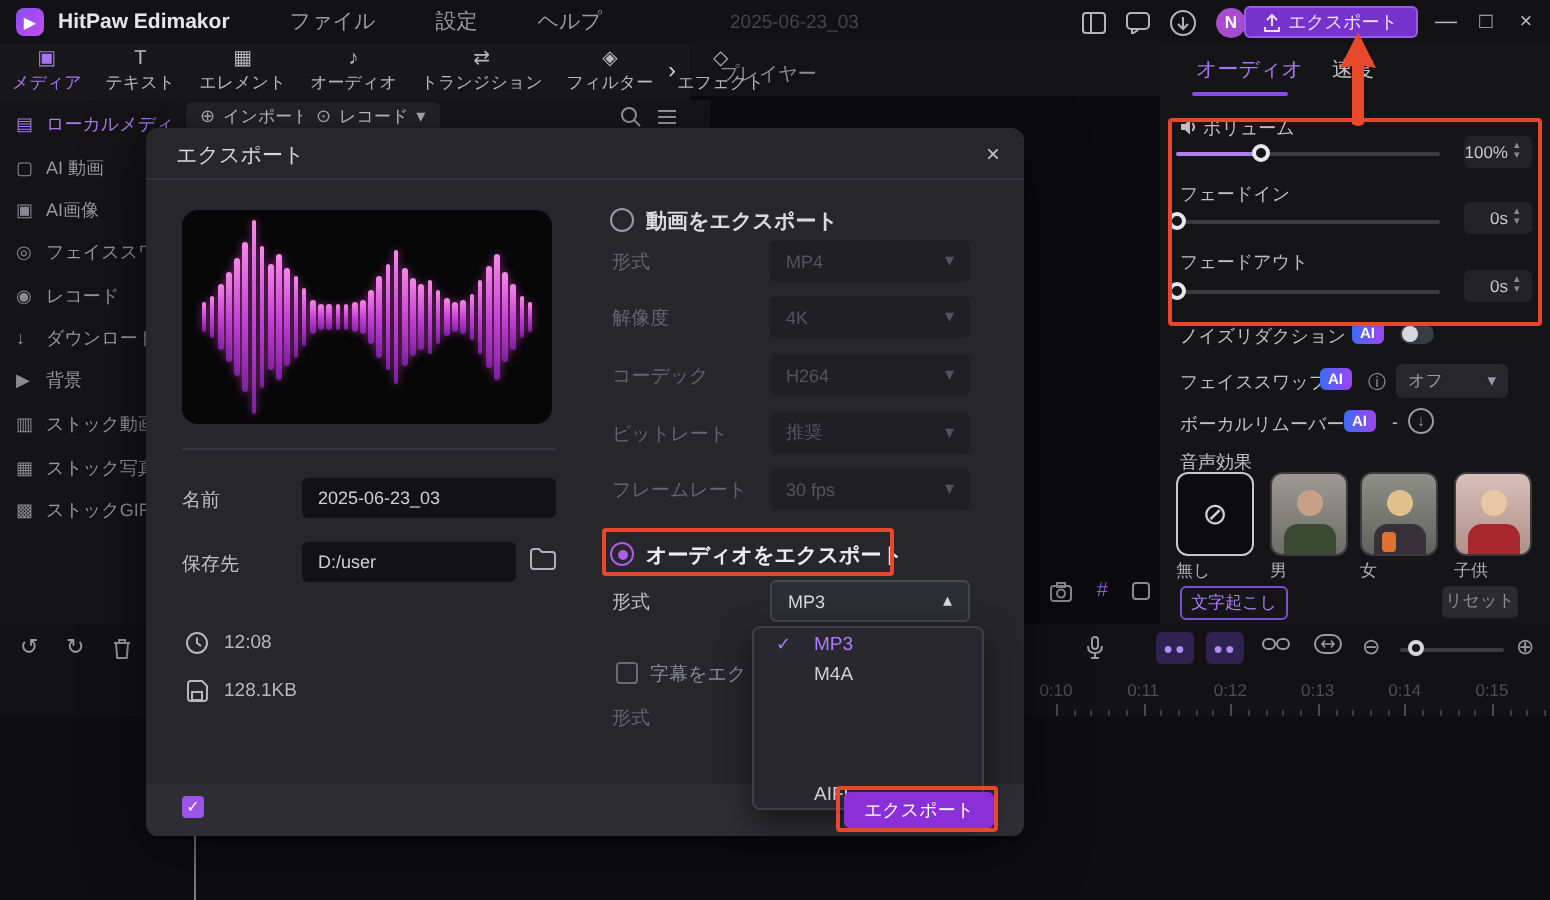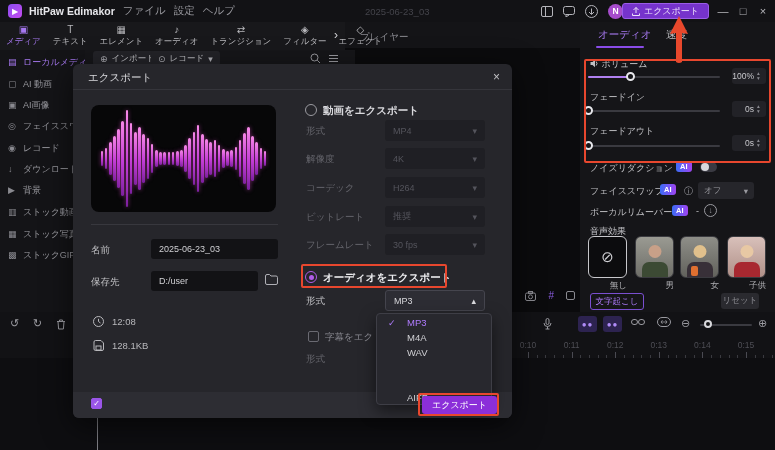--- a/index.html
+++ b/index.html
@@ -5,21 +5,21 @@
   * { margin:0; padding:0; box-sizing:border-box; }
   html,body { background:#000; }
   body { font-family:"Liberation Sans","DejaVu Sans",sans-serif; }
   .screen { position:relative; width:775px; height:450px; background:#131316; overflow:hidden; color:#c8c8cc; }
   .abs { position:absolute; }
 
   
   .titlebar { left:0; top:0; width:775px; height:22px; background:#121215; display:flex; align-items:center; z-index:3; }
   .logo { width:14px; height:14px; margin-left:8px; border-radius:4px; background:linear-gradient(135deg,#8a4cf0,#c44cf0); display:flex; align-items:center; justify-content:center; color:#fff; font-size:8px; }
   .appname { margin-left:7px; font-size:10.5px; font-weight:bold; color:#e6e6ea; }
-  .tb-menu { margin-left:8px; font-size:10.5px; color:#9a9aa0; }
+  .tb-menu { margin-left:30px; font-size:10.5px; color:#9a9aa0; }
   .tb-project { position:absolute; left:365px; top:6px; font-size:9.5px; color:#44444b; }
   .tb-icons { position:absolute; right:152px; top:0; height:22px; display:flex; align-items:center; gap:10px; }
   .tb-ic { color:#b4b4ba; display:flex; align-items:center; }
   .avatar { width:15px; height:15px; border-radius:50%; background:#a64ccc; color:#fff; font-size:8.5px; display:flex; align-items:center; justify-content:center; font-weight:bold; }
   .export-top { position:absolute; right:66px; top:3px; height:16px; padding:0 9px; background:#7633cc; border:1px solid #9a5ce8; border-radius:3px; display:flex; align-items:center; gap:4px; color:#ecdffc; font-size:9px; }
   .winbtn { position:absolute; top:0; width:16px; height:22px; color:#b8b8be; font-size:11px; display:flex; align-items:center; justify-content:center; }
 
   
   .tabbar { left:0; top:22px; width:345px; height:28px; background:#18181b; display:flex; z-index:2; }
   .tab { display:flex; flex-direction:column; align-items:center; justify-content:center; padding:0 6px; gap:1px; }
@@ -59,21 +59,21 @@
   .slider .knob { position:absolute; top:0; width:9px; height:9px; border:2px solid #e8e8ec; background:#151518; border-radius:50%; }
   .valbox { position:absolute; width:34px; height:16px; background:#222227; border-radius:3px; display:flex; align-items:center; }
   .valbox .v { flex:1; text-align:right; font-size:8.5px; color:#c8c8cc; padding-right:3px; }
   .valbox .st { width:9px; display:flex; flex-direction:column; line-height:5px; font-size:5.5px; color:#8a8a90; }
   .ai-badge { position:absolute; height:11px; padding:0 4px; border-radius:3px; background:linear-gradient(90deg,#3b6cf6,#a044f0); color:#fff; font-size:7.5px; font-weight:bold; display:flex; align-items:center; }
   .toggle { position:absolute; width:17px; height:10px; border-radius:5px; background:#3a3a42; }
   .toggle i { position:absolute; left:1px; top:1px; width:8px; height:8px; border-radius:50%; background:#d8d8dc; }
   .mini-select { position:absolute; width:56px; height:17px; background:#26262b; border-radius:3px; display:flex; align-items:center; justify-content:space-between; padding:0 6px; font-size:8.5px; color:#9a9aa0; }
   .dl-circle { position:absolute; width:13px; height:13px; border:1px solid #9a9aa0; border-radius:50%; color:#9a9aa0; font-size:8px; display:flex; align-items:center; justify-content:center; }
   .fx { position:absolute; width:39px; height:42px; border-radius:6px; border:1px solid #3a3a3f; overflow:hidden; }
-  .fx-label { position:absolute; width:39px; text-align:right; font-size:8.5px; color:#b0b0b4; }
+  .fx-label { position:absolute; width:39px; text-align:left; font-size:8.5px; color:#b0b0b4; }
   .fx.none { background:#0c0c0e; border:1px solid #c8c8cc; display:flex; align-items:center; justify-content:center; color:#d0d0d4; font-size:15px; }
   .fx .head { position:absolute; left:50%; top:8px; transform:translateX(-50%); width:13px; height:13px; border-radius:50%; }
   .fx .body { position:absolute; left:50%; bottom:0; transform:translateX(-50%); width:26px; height:15px; border-radius:7px 7px 0 0; }
   .fx.man { background:linear-gradient(#9a9a92,#6e6e68); }
   .fx.man .head { background:#c8a088; }
   .fx.man .body { background:#3c4a34; }
   .fx.woman { background:linear-gradient(#8e8e88,#62625c); }
   .fx.woman .head { background:#e0c08c; }
   .fx.woman .body { background:#383038; }
   .fx.woman .body::after { content:""; position:absolute; left:4px; top:4px; width:7px; height:10px; background:#e07030; border-radius:2px; }
@@ -593,23 +593,20 @@
     <div class="checkbox checked" style="left:18px;top:334px">✓</div>
 
     <div class="dropdown">
       <div class="dd-item sel" style="top:1px">
           <span class="dd-check">✓</span>
           <span>MP3</span>
         </div>
       <div class="dd-item" style="top:16px">
           <span>M4A</span>
         </div>
-      <div class="dd-item" style="top:31px">
-          <span>WAV</span>
-        </div>
       <div class="dd-item" style="top:76px">
           <span>AIFF</span>
         </div>
     </div>
 
     <div class="export-btn">エクスポート</div>
   </div>
 
   <div class="ann abs" style="left:584px;top:59px;width:187px;height:104px"></div>
   <div class="ann abs" style="left:301px;top:264px;width:146px;height:24px"></div>

